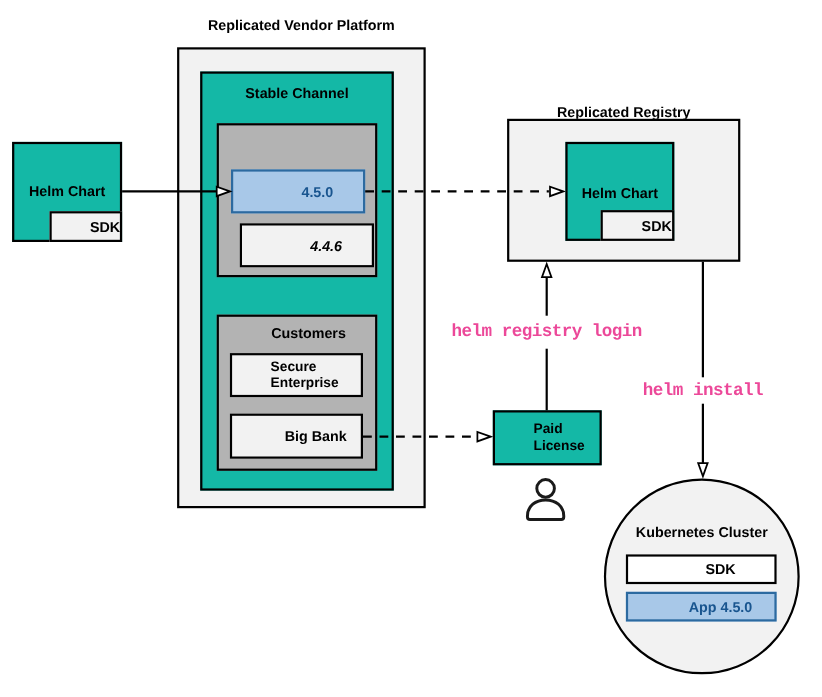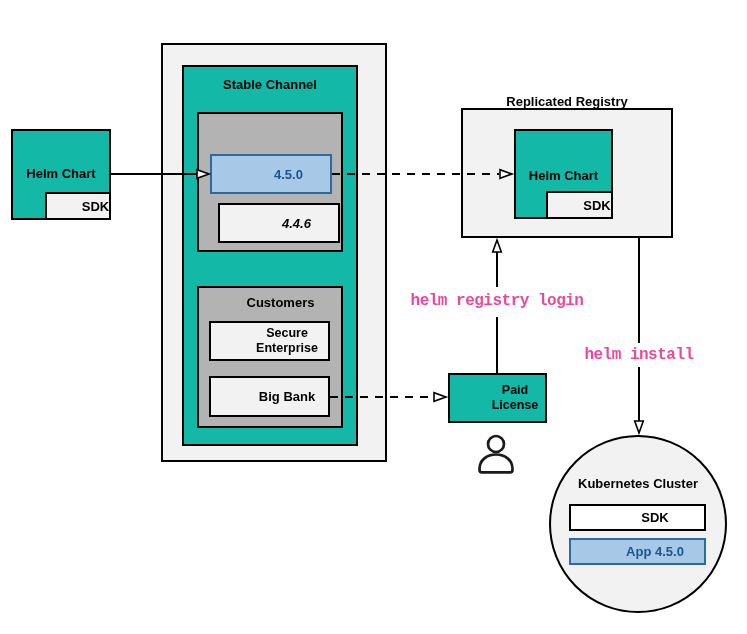--- a/index.html
+++ b/index.html
@@ -14,38 +14,39 @@
   .fill-white    { background:#ffffff; }
   .hl {
     background:#a8c8e8; border:2px solid #2c6aa0; color:#19558f;
   }
   .lbl {
     position:absolute; text-align:center; font-weight:bold; color:#000;
     font-size:13px; line-height:15px;
   }
   .flexc { display:flex; align-items:center; justify-content:center;
            font-weight:bold; font-size:13px; }
-  .flexcol { display:flex; flex-direction:column; align-items:center;
+  .flexcol { display:flex; flex-direction:column; align-items:flex-start;
              justify-content:center; font-weight:bold; font-size:12.5px;
              line-height:15px; }
   .cmd {
     position:absolute; text-align:center; font-weight:bold; color:#ec4899;
     font-family:"Liberation Mono","DejaVu Sans Mono",monospace;
     font-size:16px; line-height:16px; letter-spacing:-0.5px;
   }
   .circle { border-radius:50%; }
   #wires { position:absolute; left:0; top:0; width:747px; height:634px;
            pointer-events:none; z-index:10; }
   span.line { display:block; }
 </style>
 </head>
 <body>
 
 <div id="canvas">
 
+  <div class="lbl" style="left:161px; top:15px; width:226px;">Replicated Vendor Platform</div>
 
   <div class="box fill-lightest" style="left:161px; top:43px; width:226px; height:419px;"></div>
 
   <div class="box fill-light" style="left:182px; top:65px; width:176px; height:381px;"></div>
   <div class="lbl" style="left:182px; top:77px; width:176px;">Stable Channel</div>
 
   <div class="box fill-mid" style="left:197px; top:112px; width:146px; height:140px;"></div>
 
   <div class="box hl flexc" style="left:210px; top:154px; width:122px; height:40px;">4.5.0</div>
   <div class="box fill-lightest flexc" style="left:218px; top:203px; width:122px; height:40px;font-style:italic;">4.4.6</div>

